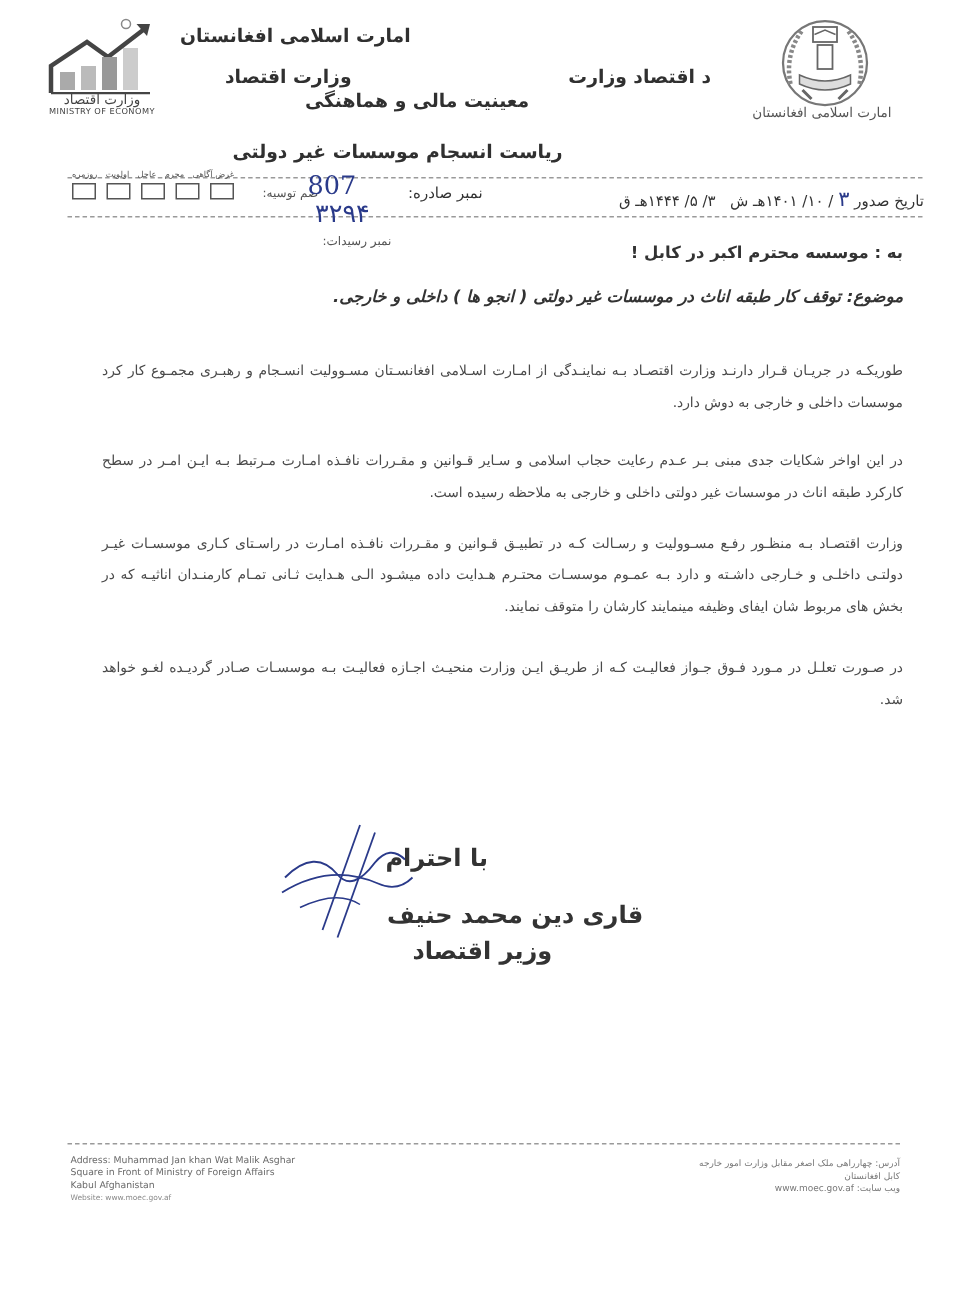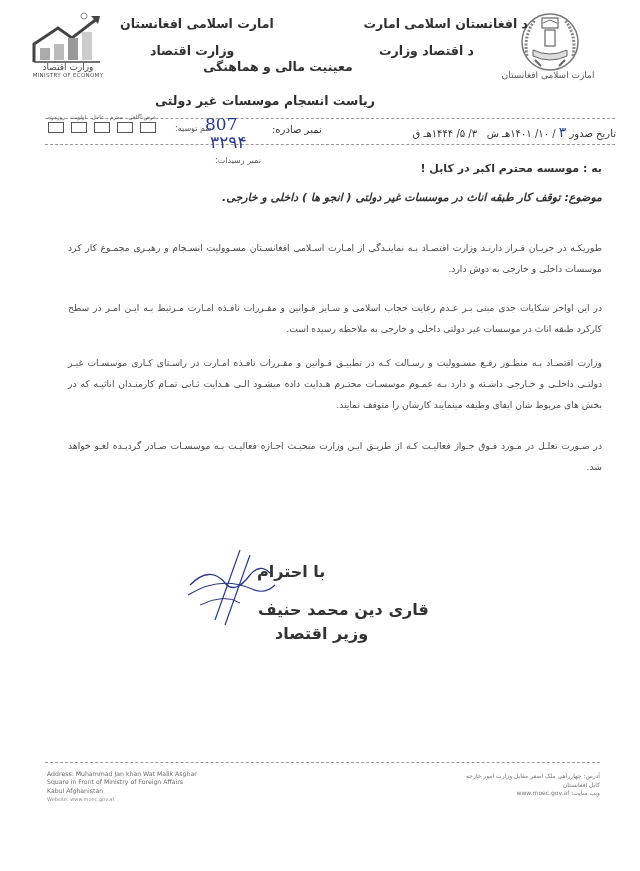--- a/index.html
+++ b/index.html
@@ -97,21 +97,20 @@
     <rect x="26" y="34" width="10" height="16" fill="#bbb"></rect>
     <rect x="40" y="28" width="10" height="22" fill="#999"></rect>
     <rect x="54" y="22" width="10" height="28" fill="#ccc"></rect>
     <line x1="6" y1="52" x2="72" y2="52" stroke="#444" stroke-width="1.5"></line>
   </svg>
   <div class="logo-caption">
     <span class="fa">وزارت اقتصاد</span>
     <span>MINISTRY OF ECONOMY</span>
   </div>
 
-  <div class="hdr-line hdr-right-1">د افغانستان اسلامی امارت</div>
   <div class="hdr-line hdr-right-2">د اقتصاد وزارت</div>
   <div class="hdr-line hdr-left-1">امارت اسلامی افغانستان</div>
   <div class="hdr-line hdr-left-2">وزارت اقتصاد</div>
   <div class="hdr-line hdr-center-1">معینیت مالی و هماهنگی</div>
   <div class="hdr-line hdr-center-2">ریاست انسجام موسسات غیر دولتی</div>
 
   <div class="dotted top"></div>
   <div class="dotted bot"></div>
 
   <div class="ref-text ref-date">

